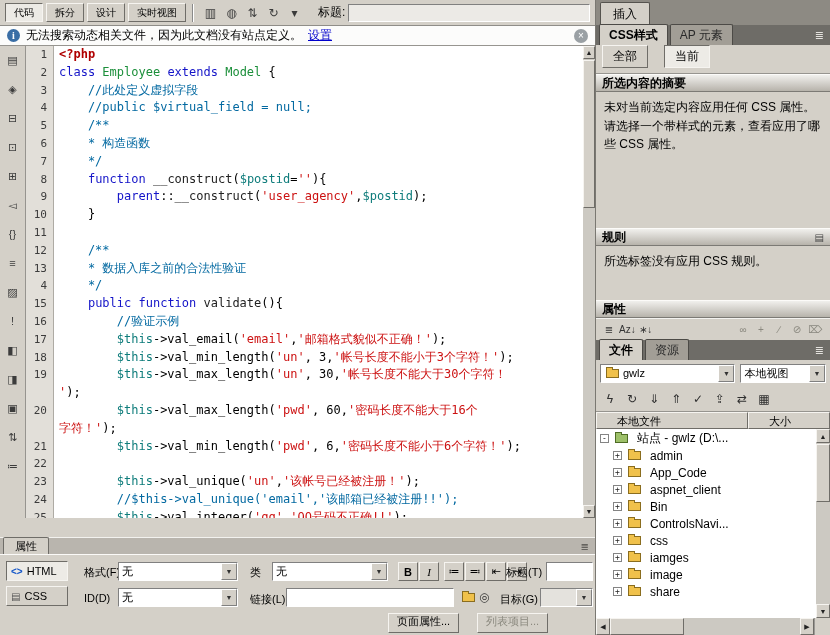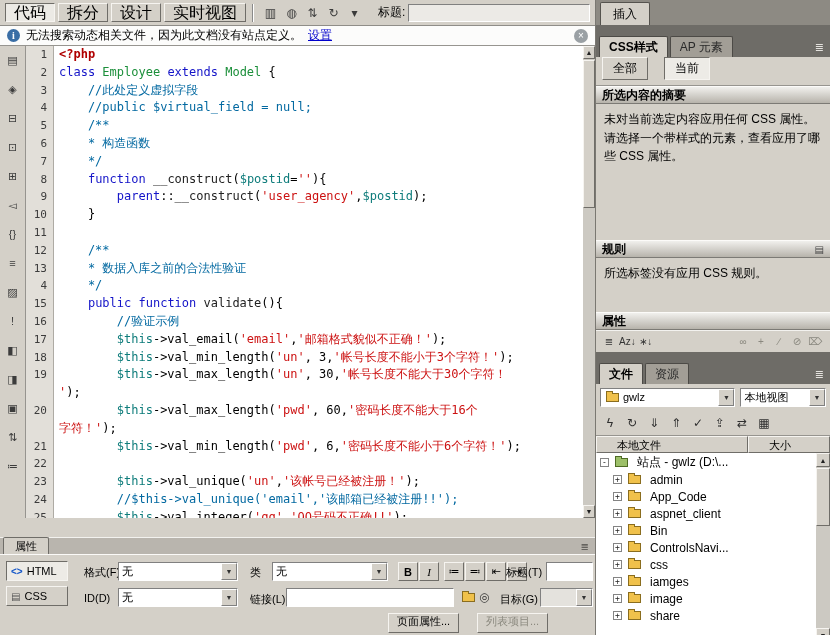--- a/index.html
+++ b/index.html
@@ -9,39 +9,39 @@
     background:#d4d0c8; font-family:"Liberation Sans","DejaVu Sans",sans-serif;
     font-size:12px; color:#000; cursor:default;
   }
   .raised { border:1px solid; border-color:#f6f4f0 #6f6d68 #6f6d68 #f6f4f0; background:#d4d0c8; }
   .lowered { border:1px solid; border-color:#6f6d68 #f6f4f0 #f6f4f0 #6f6d68; }
 
   
   .doc-toolbar { position:absolute; left:0; top:0; width:595px; height:26px;
     display:flex; align-items:center; gap:3px; padding:0 5px;
     border-bottom:1px solid #8f8d88; background:#d4d0c8; }
-  .view-tab { height:19px; line-height:17px; padding:0 8px; font-size:16px;
+  .view-tab { height:19px; line-height:17px; padding:0 8px; font-size:10px;
     border:1px solid; border-color:#f6f4f0 #6f6d68 #6f6d68 #f6f4f0; background:#d4d0c8; }
   .view-tab.active { border-color:#6f6d68 #f6f4f0 #f6f4f0 #6f6d68; background:#eceae5; }
   .tb-sep { width:2px; height:18px; border-left:1px solid #8a8a8a; border-right:1px solid #fff; margin:0 3px; }
   .tb-icon { width:21px; height:19px; display:inline-flex; align-items:center; justify-content:center;
     font-size:12px; color:#3a3a3a; border:1px solid transparent; }
   .title-label { margin-left:10px; white-space:nowrap; }
   .title-input { flex:1; height:18px; background:#eceae6; border:1px solid;
     border-color:#808080 #fff #fff #808080; font:11px "Liberation Sans","DejaVu Sans",sans-serif; padding:0 3px; }
 
   
   .right-panel { position:absolute; left:595px; top:0; width:235px; height:635px;
     background:#d4d0c8; border-left:1px solid #7a7872; }
   .insert-strip { height:25px; background:#8d8a83; display:flex; align-items:flex-end; padding-left:4px; }
   .insert-tab { padding:3px 12px 2px; background:#d4d0c8; border:1px solid #55534e; border-bottom:none;
     border-radius:2px 2px 0 0; font-size:12px; }
 
   
-  .group-tabbar { height:32px; background:#6e6c67; display:flex; align-items:flex-end; padding-left:3px; gap:2px; }
+  .group-tabbar { height:20px; background:#6e6c67; display:flex; align-items:flex-end; padding-left:3px; gap:2px; }
   .group-tab { padding:2px 9px 1px; font-size:12px; background:#a29e96; color:#2a2a2a;
     border:1px solid #4c4a46; border-bottom:none; border-radius:2px 2px 0 0; }
   .group-tab.active { background:#d4d0c8; color:#000; font-weight:bold; }
   .panel-menu { margin-left:auto; color:#e4e2de; padding:0 6px 3px; font-size:11px; }
 
   .ap-row { height:29px; display:flex; align-items:flex-start; gap:16px; padding-left:6px; border-bottom:1px solid #979590; }
   .seg-btn { padding:2px 10px; font-size:12px; border:1px solid;
     border-color:#f6f4f0 #6f6d68 #6f6d68 #f6f4f0; background:#d4d0c8; }
   .seg-btn.active { border-color:#6f6d68 #f6f4f0 #f6f4f0 #6f6d68; background:#edebe6; }
 

